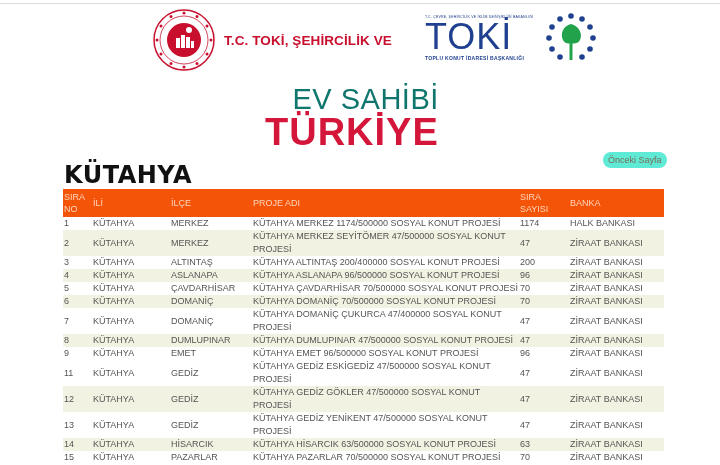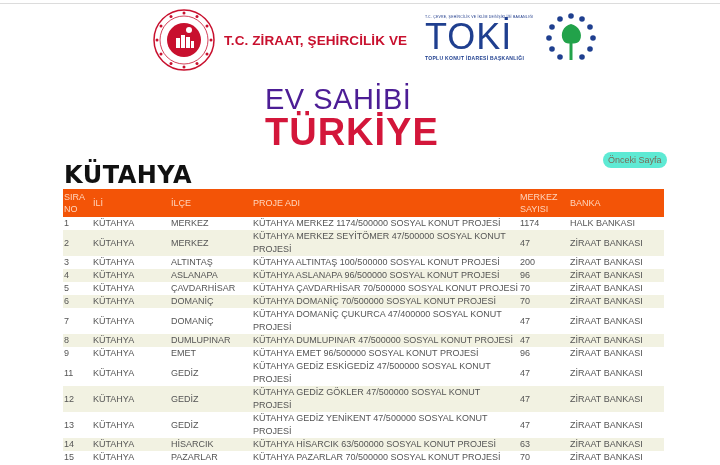--- a/index.html
+++ b/index.html
@@ -12,21 +12,21 @@
   .bak-text { margin-left: 8px; color: #c8102e; font-weight: bold; font-size: 13.5px; line-height: 17px; letter-spacing: 0.1px; }
 
   .logo-toki { position: absolute; left: 425px; top: 12px; display: flex; align-items: center; }
   .toki-block { display: flex; flex-direction: column; }
   .toki-small { font-size: 3.5px; color: #1e3a8a; letter-spacing: 0.2px; height: 6px; }
   .toki-big { font-size: 36px; font-weight: normal; color: #1f3f8f; line-height: 32px; letter-spacing: 1px; font-family: "Liberation Sans", sans-serif; }
   .toki-sub { font-size: 5px; color: #1f3f8f; font-weight: bold; margin-top: 2px; letter-spacing: 0.3px; }
   .toki-tree { width: 52px; height: 52px; margin-left: 12px; }
 
   .ev-logo { position: absolute; left: 265px; top: 84px; }
-  .ev-top { font-size: 29px; color: #4c1d95; letter-spacing: 0.5px; line-height: 30px; font-family: "Liberation Sans", sans-serif; }
+  .ev-top { font-size: 29px; color: #0f766e; letter-spacing: 0.5px; line-height: 30px; font-family: "Liberation Sans", sans-serif; text-align: right; }
   .ev-bottom { font-size: 38px; color: #d3163a; font-weight: bold; line-height: 36px; letter-spacing: 1px; font-family: "Liberation Sans", sans-serif; }
 
   .page-title { position: absolute; left: 64px; top: 161px; font-size: 24px; font-weight: bold; color: #111; font-family: "DejaVu Sans", sans-serif; letter-spacing: 0.5px; }
   .prev-btn { position: absolute; left: 603px; top: 152px; background: #5eead4; color: #7a6a58; font-size: 9px; padding: 3px 5px; border-radius: 8px; cursor: pointer; }
 
   table { position: absolute; left: 63px; top: 189px; width: 601px; border-collapse: collapse; font-size: 9px; color: #555; }
   th { background: #f35407; color: #ffd7bf; font-weight: normal; text-align: left; font-size: 9px; line-height: 12px; padding: 2px 1px; vertical-align: middle; height: 27px; }
   td { padding: 0 1px; line-height: 13px; vertical-align: middle; height: 13px; }
   tr.alt td { background: #f2f2e2; }
   tr.tall td { height: 26px; }
@@ -59,21 +59,21 @@
     <g fill="#ffffff">
       <rect x="24" y="30" width="4" height="10"></rect>
         <rect x="29" y="27" width="4" height="13"></rect>
         <rect x="34" y="29" width="4" height="11"></rect>
         <rect x="39" y="33" width="3" height="7"></rect>
       <circle cx="37" cy="22" r="3"></circle>
     </g>
     <path d="M20 42 Q32 47 44 42" stroke="#c8102e" stroke-width="1.5" fill="none"></path>
   </svg>
   <div class="bak-text">
-    <div>T.C. ZİRAAT, ŞEHİRCİLİK VE</div>
+    <div>T.C. TOKİ, ŞEHİRCİLİK VE</div>
   </div>
 </div>
 
 <div class="logo-toki">
   <div class="toki-block">
     <div class="toki-small">T.C. ÇEVRE, ŞEHİRCİLİK VE İKLİM DEĞİŞİKLİĞİ BAKANLIĞI</div>
     <div class="toki-big">TOKİ</div>
     <div class="toki-sub">TOPLU KONUT İDARESİ BAŞKANLIĞI</div>
   </div>
   <svg class="toki-tree" viewBox="0 0 52 52">
@@ -103,21 +103,21 @@
 <div class="page-title">KÜTAHYA</div>
 <div class="prev-btn">Önceki Sayfa</div>
 
 <table>
   <thead>
     <tr>
       <th class="c1">SIRA NO</th>
       <th class="c2">İLİ</th>
       <th class="c3">İLÇE</th>
       <th class="c4">PROJE ADI</th>
-      <th class="c5">MERKEZ SAYISI</th>
+      <th class="c5">SIRA SAYISI</th>
       <th class="c6">BANKA</th>
     </tr>
   </thead>
   <tbody id="tbody">
       <tr>
         <td>1</td>
         <td>KÜTAHYA</td>
         <td>MERKEZ</td>
         <td>KÜTAHYA MERKEZ 1174/500000 SOSYAL KONUT PROJESİ</td>
         <td>1174</td>
@@ -128,21 +128,21 @@
         <td>KÜTAHYA</td>
         <td>MERKEZ</td>
         <td>KÜTAHYA MERKEZ SEYİTÖMER 47/500000 SOSYAL KONUT PROJESİ</td>
         <td>47</td>
         <td>ZİRAAT BANKASI</td>
       </tr>
       <tr>
         <td>3</td>
         <td>KÜTAHYA</td>
         <td>ALTINTAŞ</td>
-        <td>KÜTAHYA ALTINTAŞ 100/500000 SOSYAL KONUT PROJESİ</td>
+        <td>KÜTAHYA ALTINTAŞ 200/400000 SOSYAL KONUT PROJESİ</td>
         <td>200</td>
         <td>ZİRAAT BANKASI</td>
       </tr>
       <tr class="alt">
         <td>4</td>
         <td>KÜTAHYA</td>
         <td>ASLANAPA</td>
         <td>KÜTAHYA ASLANAPA 96/500000 SOSYAL KONUT PROJESİ</td>
         <td>96</td>
         <td>ZİRAAT BANKASI</td>

